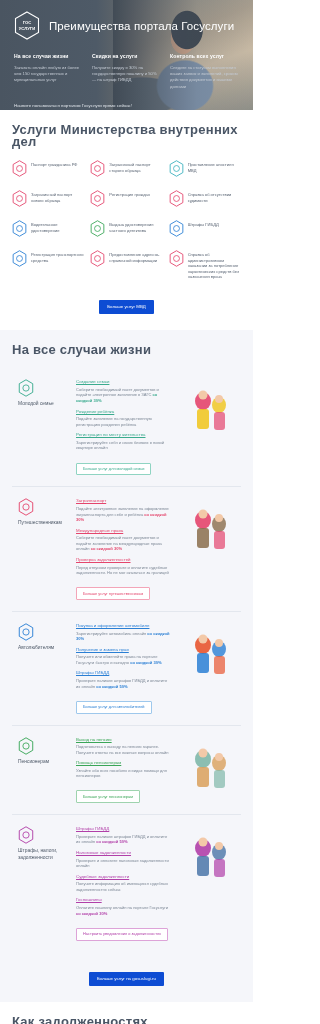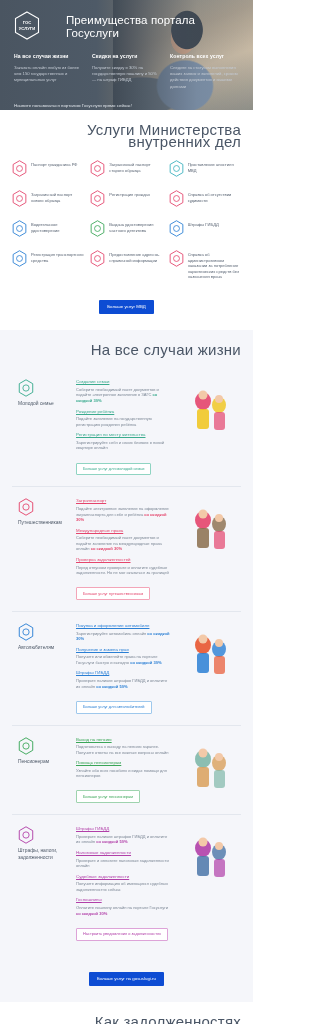--- a/index.html
+++ b/index.html
@@ -24,21 +24,21 @@
       radial-gradient(ellipse 44px 40px at 72px 86px, #7d93ad 0%, #7d93ad 62%, transparent 66%),
       radial-gradient(ellipse 60px 30px at 30px 96px, #6d7a86 0%, #6d7a86 60%, transparent 64%),
       linear-gradient(160deg,#8c8f8a 0%,#a79d8e 35%,#c9bba6 62%,#8d8e88 100%);
     opacity:.95;
   }
   .hero-photo:after{
     content:""; position:absolute; inset:0;
     background:linear-gradient(90deg, rgba(62,72,84,.97) 0%, rgba(62,72,84,.55) 28%, rgba(62,72,84,.12) 60%, rgba(62,72,84,0) 100%);
   }
   .hero-inner { position:relative; z-index:3; padding:11px 14px 0 14px; }
-  .hero-top { display:flex; align-items:flex-end; gap:26px; }
+  .hero-top { display:flex; align-items:center; gap:9px; }
   .logo-hex { width:26px; height:29px; flex:none; position:relative; }
   .logo-hex svg { display:block; }
   .hero-title {
     font-size:11.5px; line-height:13px; color:#fff; font-weight:400; letter-spacing:.1px;
     padding-top:1px;
   }
   .hero-cols { display:flex; gap:9px; margin-top:13px; }
   .hero-col { flex:1; }
   .hero-col h4 { font-size:5.1px; line-height:7px; color:#fff; font-weight:700; margin-bottom:5px; letter-spacing:.1px;}
   .hero-col p { font-size:4.2px; line-height:6.2px; color:#c3cad3; }
@@ -48,21 +48,21 @@
     display:inline-block; background:#0d4cd3; color:#fff; border:none;
     font-size:4.4px; line-height:1; padding:5px 8px; border-radius:1px; cursor:pointer;
     font-family:inherit;
   }
 
   
   .sec { padding:14px 12px 16px; }
   .sec-gray { background:#f5f6fa; }
   .sec-white { background:#ffffff; }
   .sec-title {
-    text-align:right; font-size:15px; line-height:12px; font-weight:400;
+    text-align:left; font-size:13px; line-height:12px; font-weight:700;
     color:#4a5666; letter-spacing:.25px; margin-bottom:12px;
   }
 
   
   .mvd-grid { display:grid; grid-template-columns:repeat(3,1fr); gap:13px 6px; }
   .mvd-item { display:flex; gap:4px; align-items:flex-start; cursor:pointer; }
   .hex { width:15px; height:17px; flex:none; }
   .mvd-label { font-size:4.1px; line-height:5.6px; color:#5a6574; padding-top:2px; }
   .center-btn { text-align:center; margin-top:14px; }
 

